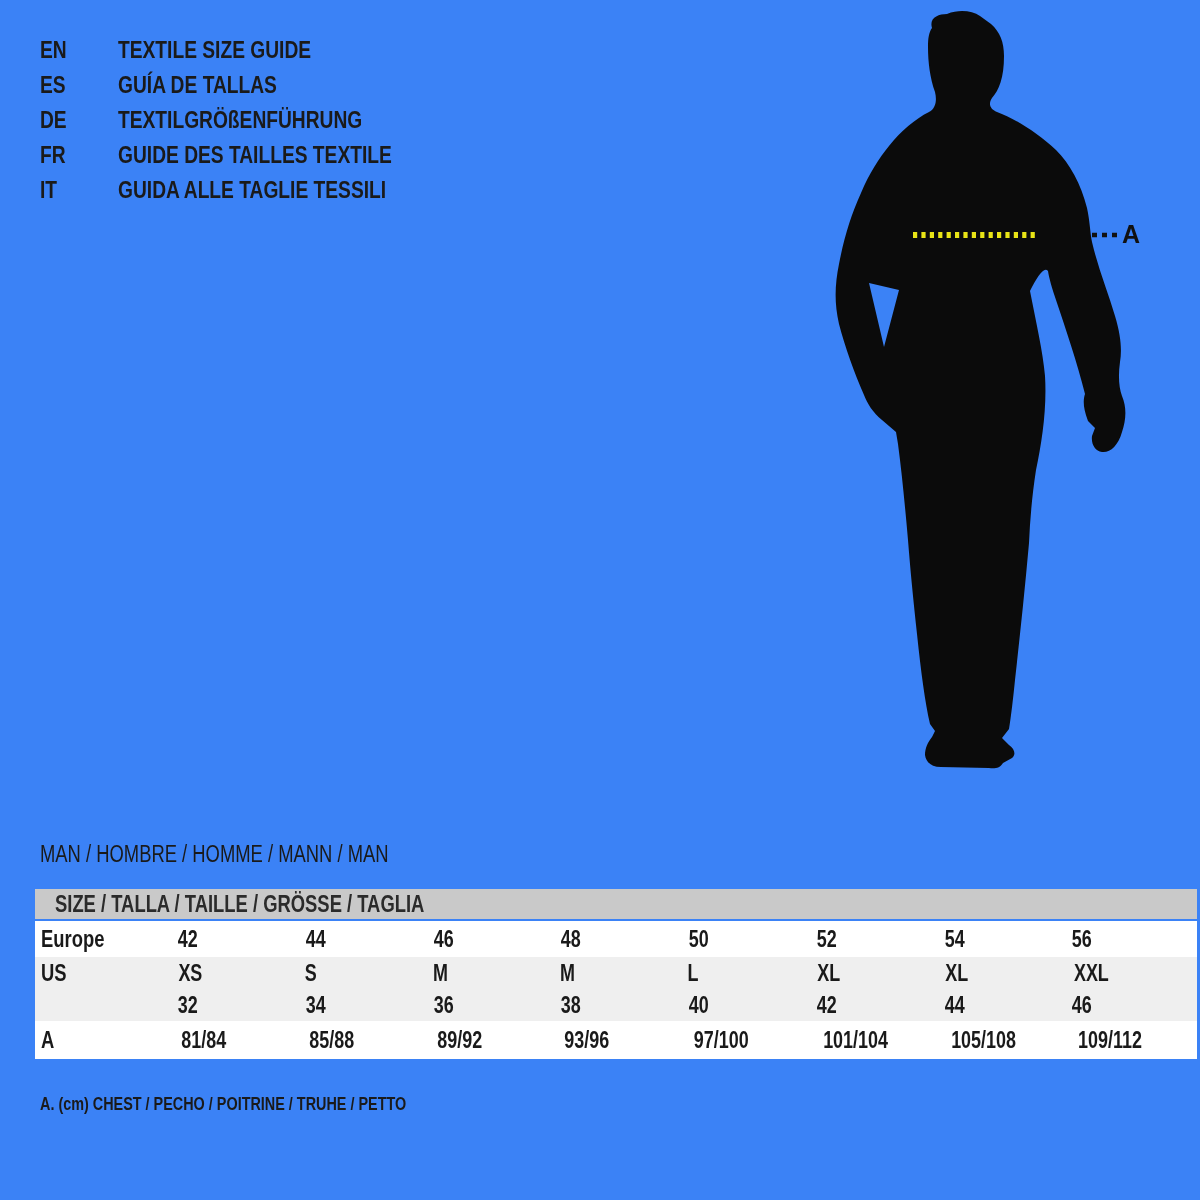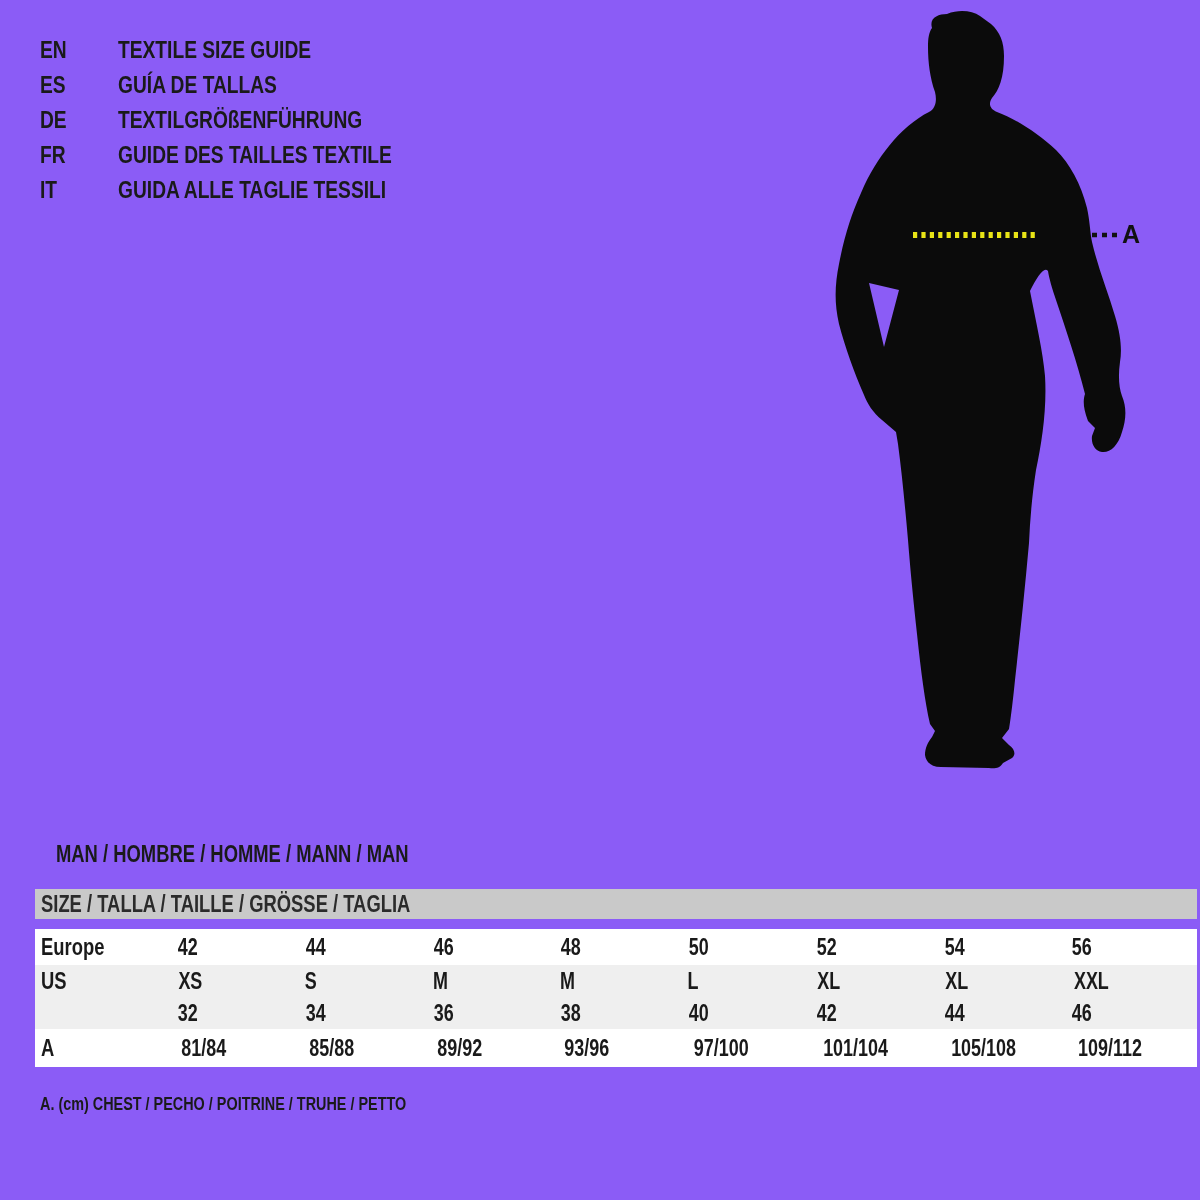--- a/index.html
+++ b/index.html
@@ -1,17 +1,17 @@
 <!DOCTYPE html>
 <html><head>
 <meta charset="utf-8">
 <style>
   html,body{margin:0;padding:0;background:#ffffff;}
   .page{
-    position:relative;width:1200px;height:1200px;background:#8b5cf6;
+    position:relative;width:1200px;height:1200px;background:#3b82f6;
     font-family:"Liberation Sans",sans-serif;color:#1a1a1a;overflow:hidden;
   }
   
   .cl{display:inline-block;transform:scaleX(.80);transform-origin:0 50%;white-space:nowrap;}
   .cx{display:inline-block;transform:scaleX(.78);transform-origin:50% 50%;white-space:nowrap;}
 
   
   .lang-block{position:absolute;left:40px;top:32px;}
   .lang-row{display:flex;height:35px;align-items:center;font-size:24px;font-weight:700;}
   .lang-row .code{width:78px;}
@@ -20,29 +20,29 @@
   .product-line{height:33px;font-size:27px;font-weight:700;display:flex;align-items:center;}
 
   
   .figure-wrap{position:absolute;left:0;top:0;width:1200px;height:800px;}
   .figure-svg{position:absolute;left:0;top:0;}
   .measure-label{
     position:absolute;left:1122px;top:220px;font-size:25px;font-weight:700;color:#111;
   }
 
   
-  .section-title{position:absolute;left:56px;top:841px;font-size:23px;font-weight:700;}
+  .section-title{position:absolute;left:40px;top:841px;font-size:23px;font-weight:400;}
 
   
   .size-table{position:absolute;left:35px;top:889px;width:1162px;font-size:23px;font-weight:700;}
   .tbl-header{
     height:30px;background:#c9c9c9;color:#2b2b2b;display:flex;align-items:center;
-    padding-left:6px;box-sizing:border-box;
+    padding-left:20px;box-sizing:border-box;
   }
-  .tbl-body{margin-top:10px;}
+  .tbl-body{margin-top:2px;}
   .tbl-row{display:flex;align-items:center;}
   .tbl-row .lbl{width:140px;padding-left:6px;box-sizing:border-box;}
   .tbl-row .cell{flex:1;}
   .row-europe{height:36px;background:#ffffff;}
   .row-us{height:33px;background:#efefef;}
   .row-blank{height:31px;background:#efefef;}
   .row-a{height:38px;background:#ffffff;}
 
   
   .footnote{position:absolute;left:40px;top:1094px;font-size:18px;font-weight:700;}

